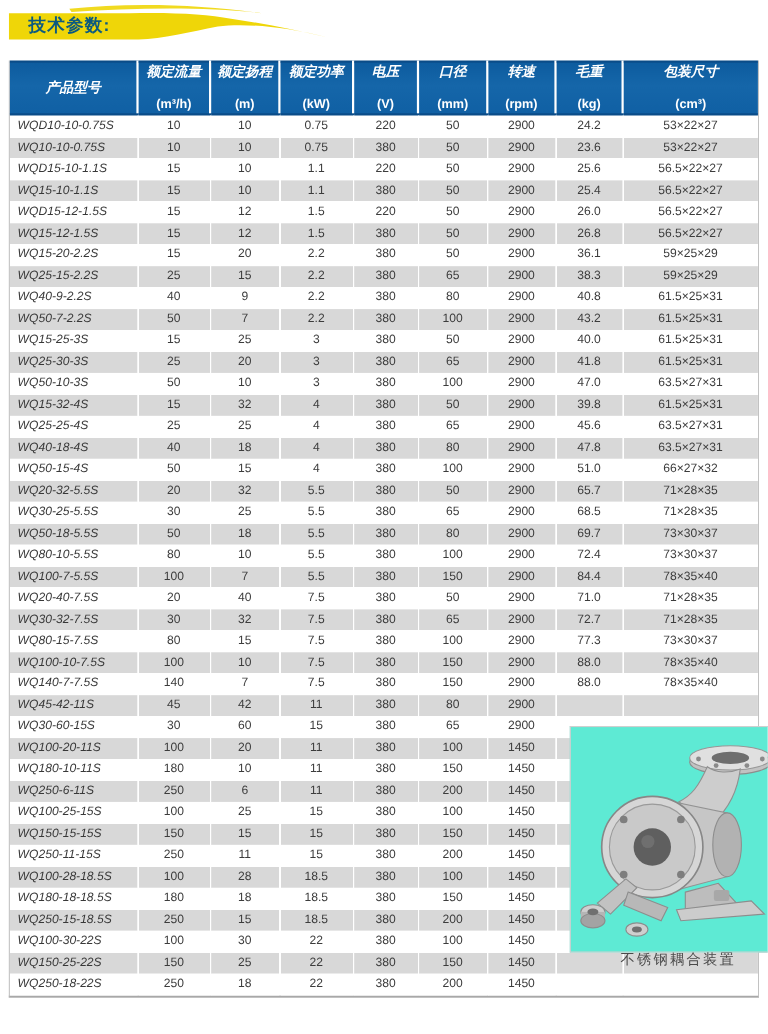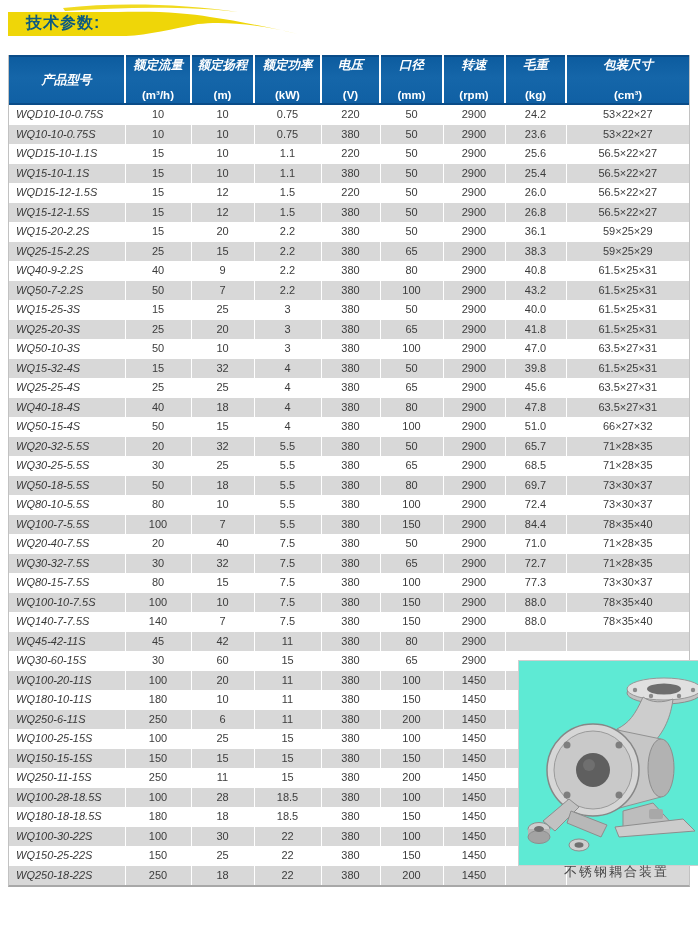--- a/index.html
+++ b/index.html
@@ -223,21 +223,21 @@
             <td>15</td>
             <td>25</td>
             <td>3</td>
             <td>380</td>
             <td>50</td>
             <td>2900</td>
             <td>40.0</td>
             <td>61.5×25×31</td>
           </tr>
           <tr>
-            <td>WQ25-20-3S</td>
+            <td>WQ25-30-3S</td>
             <td>25</td>
             <td>20</td>
             <td>3</td>
             <td>380</td>
             <td>65</td>
             <td>2900</td>
             <td>41.8</td>
             <td>61.5×25×31</td>
           </tr>
           <tr>
@@ -504,20 +504,31 @@
             <td></td>
             <td></td>
           </tr>
           <tr>
             <td>WQ180-18-18.5S</td>
             <td>180</td>
             <td>18</td>
             <td>18.5</td>
             <td>380</td>
             <td>150</td>
+            <td>1450</td>
+            <td></td>
+            <td></td>
+          </tr>
+          <tr>
+            <td>WQ250-15-18.5S</td>
+            <td>250</td>
+            <td>15</td>
+            <td>18.5</td>
+            <td>380</td>
+            <td>200</td>
             <td>1450</td>
             <td></td>
             <td></td>
           </tr>
           <tr>
             <td>WQ100-30-22S</td>
             <td>100</td>
             <td>30</td>
             <td>22</td>
             <td>380</td>

